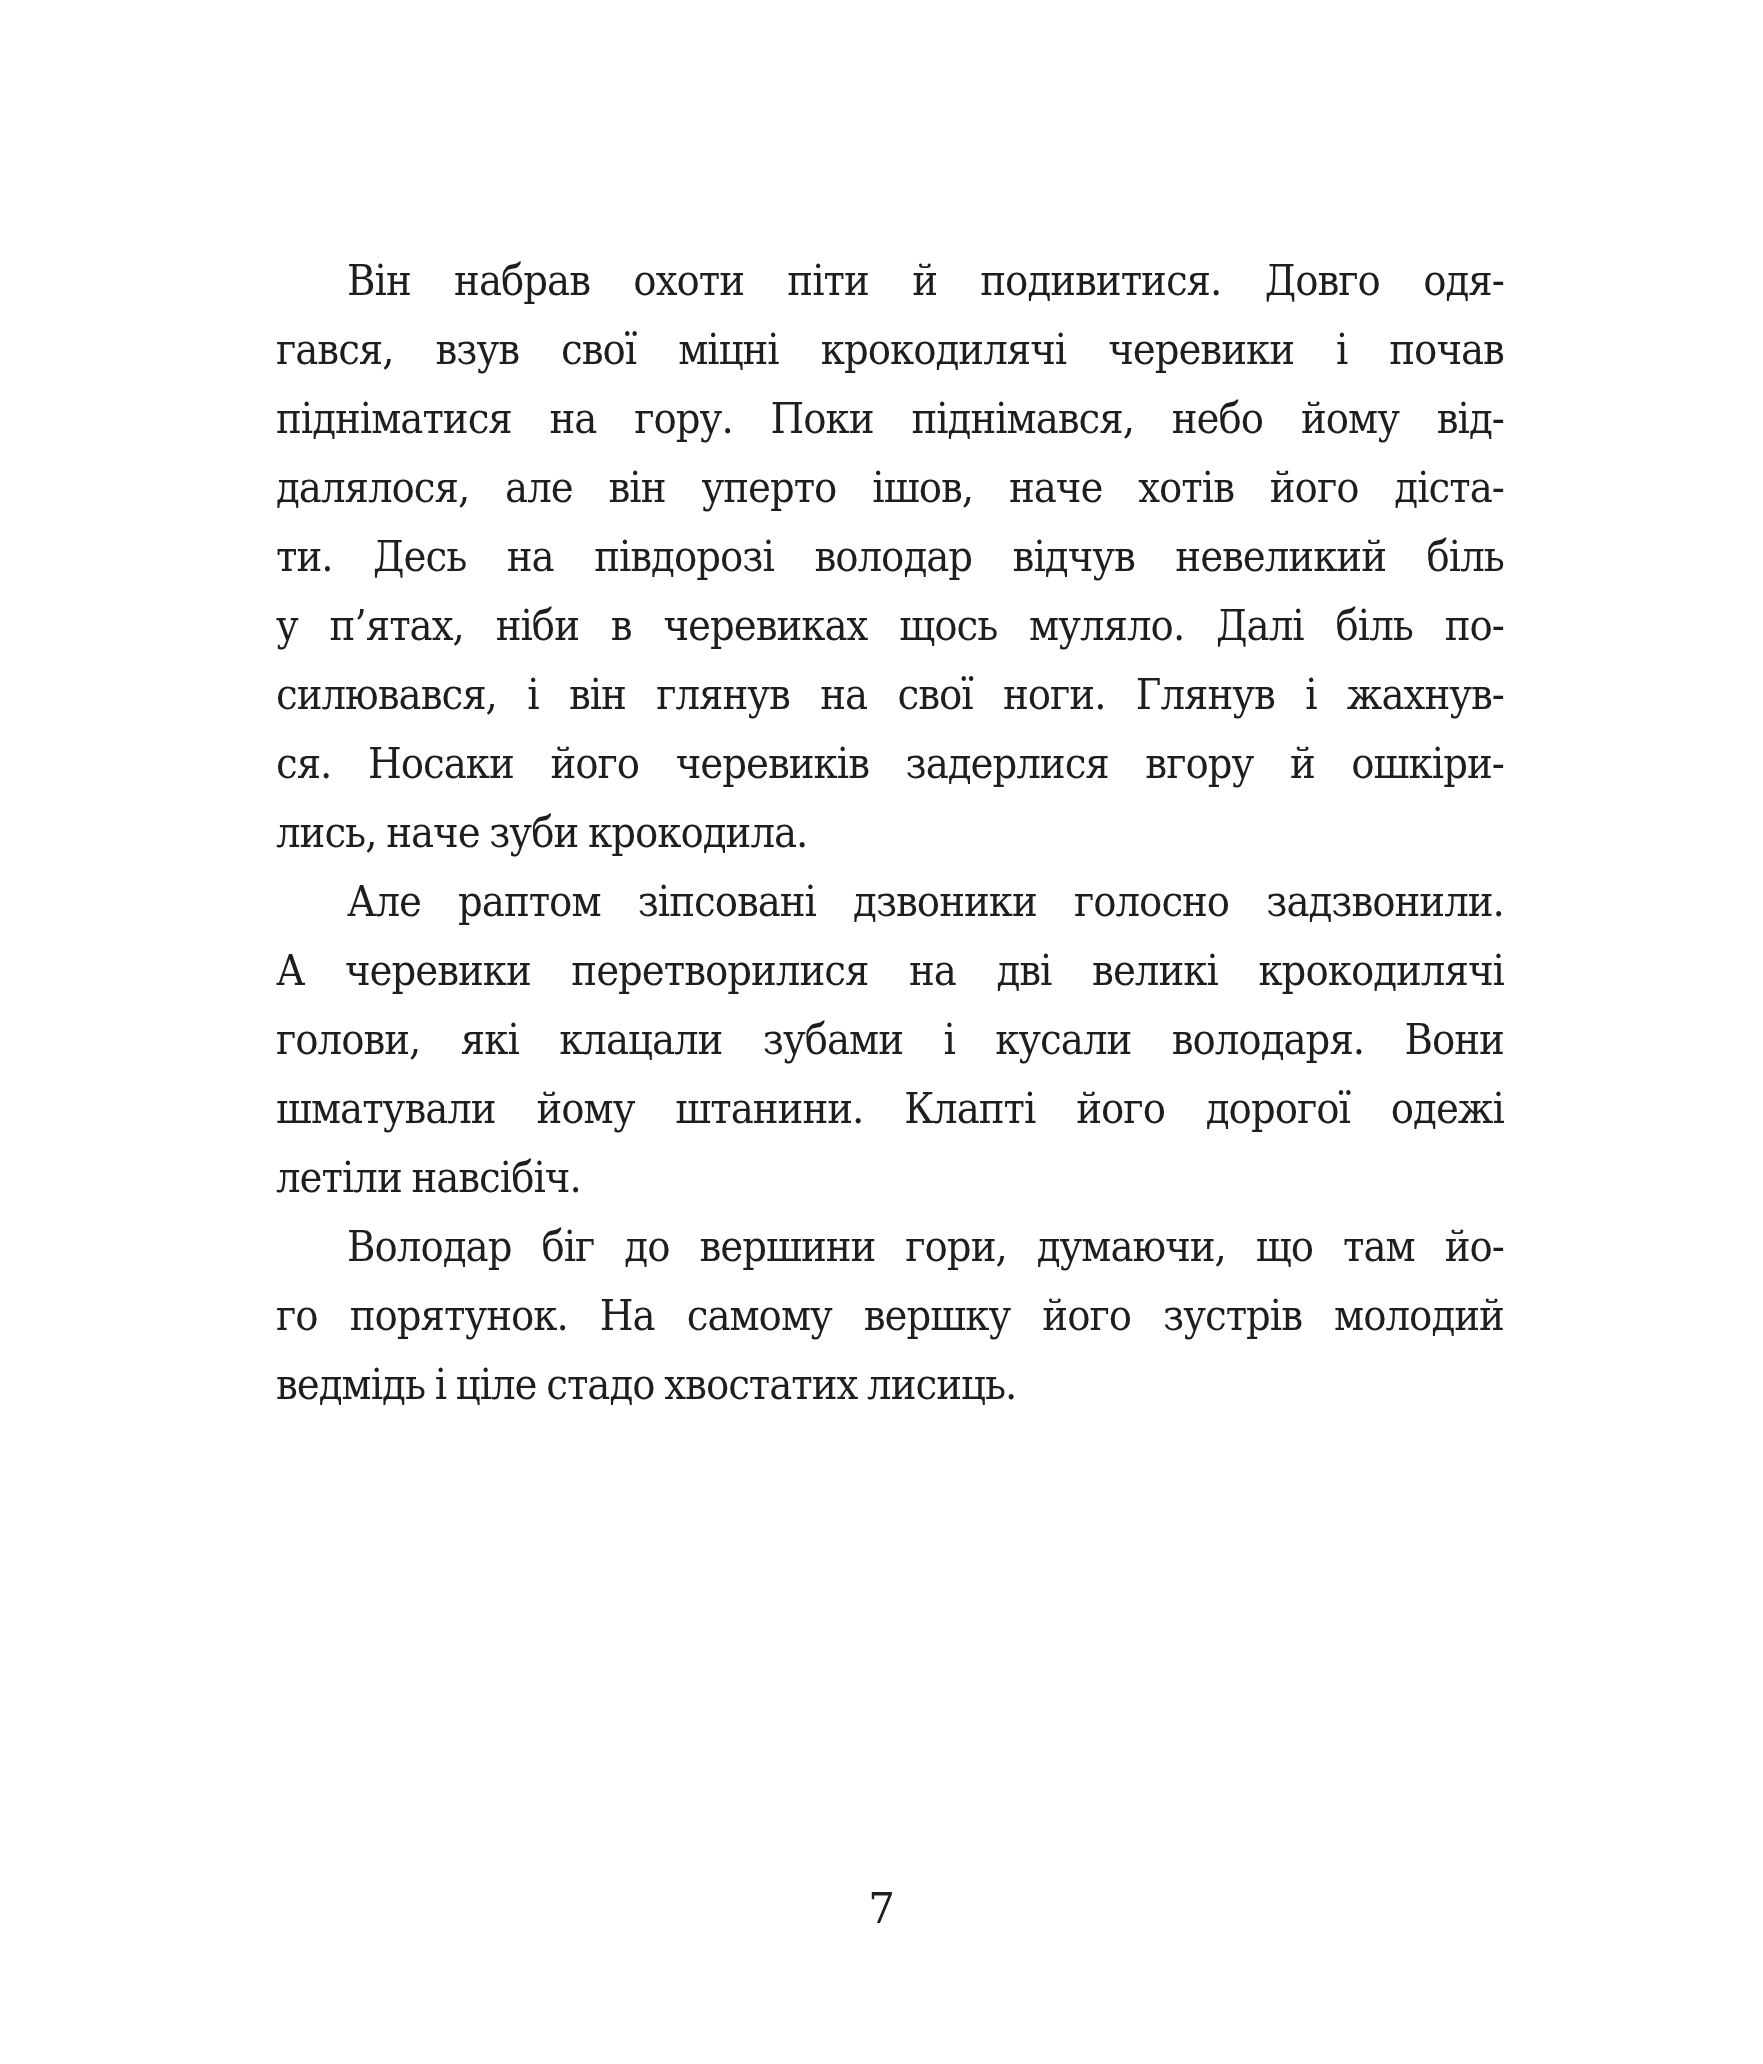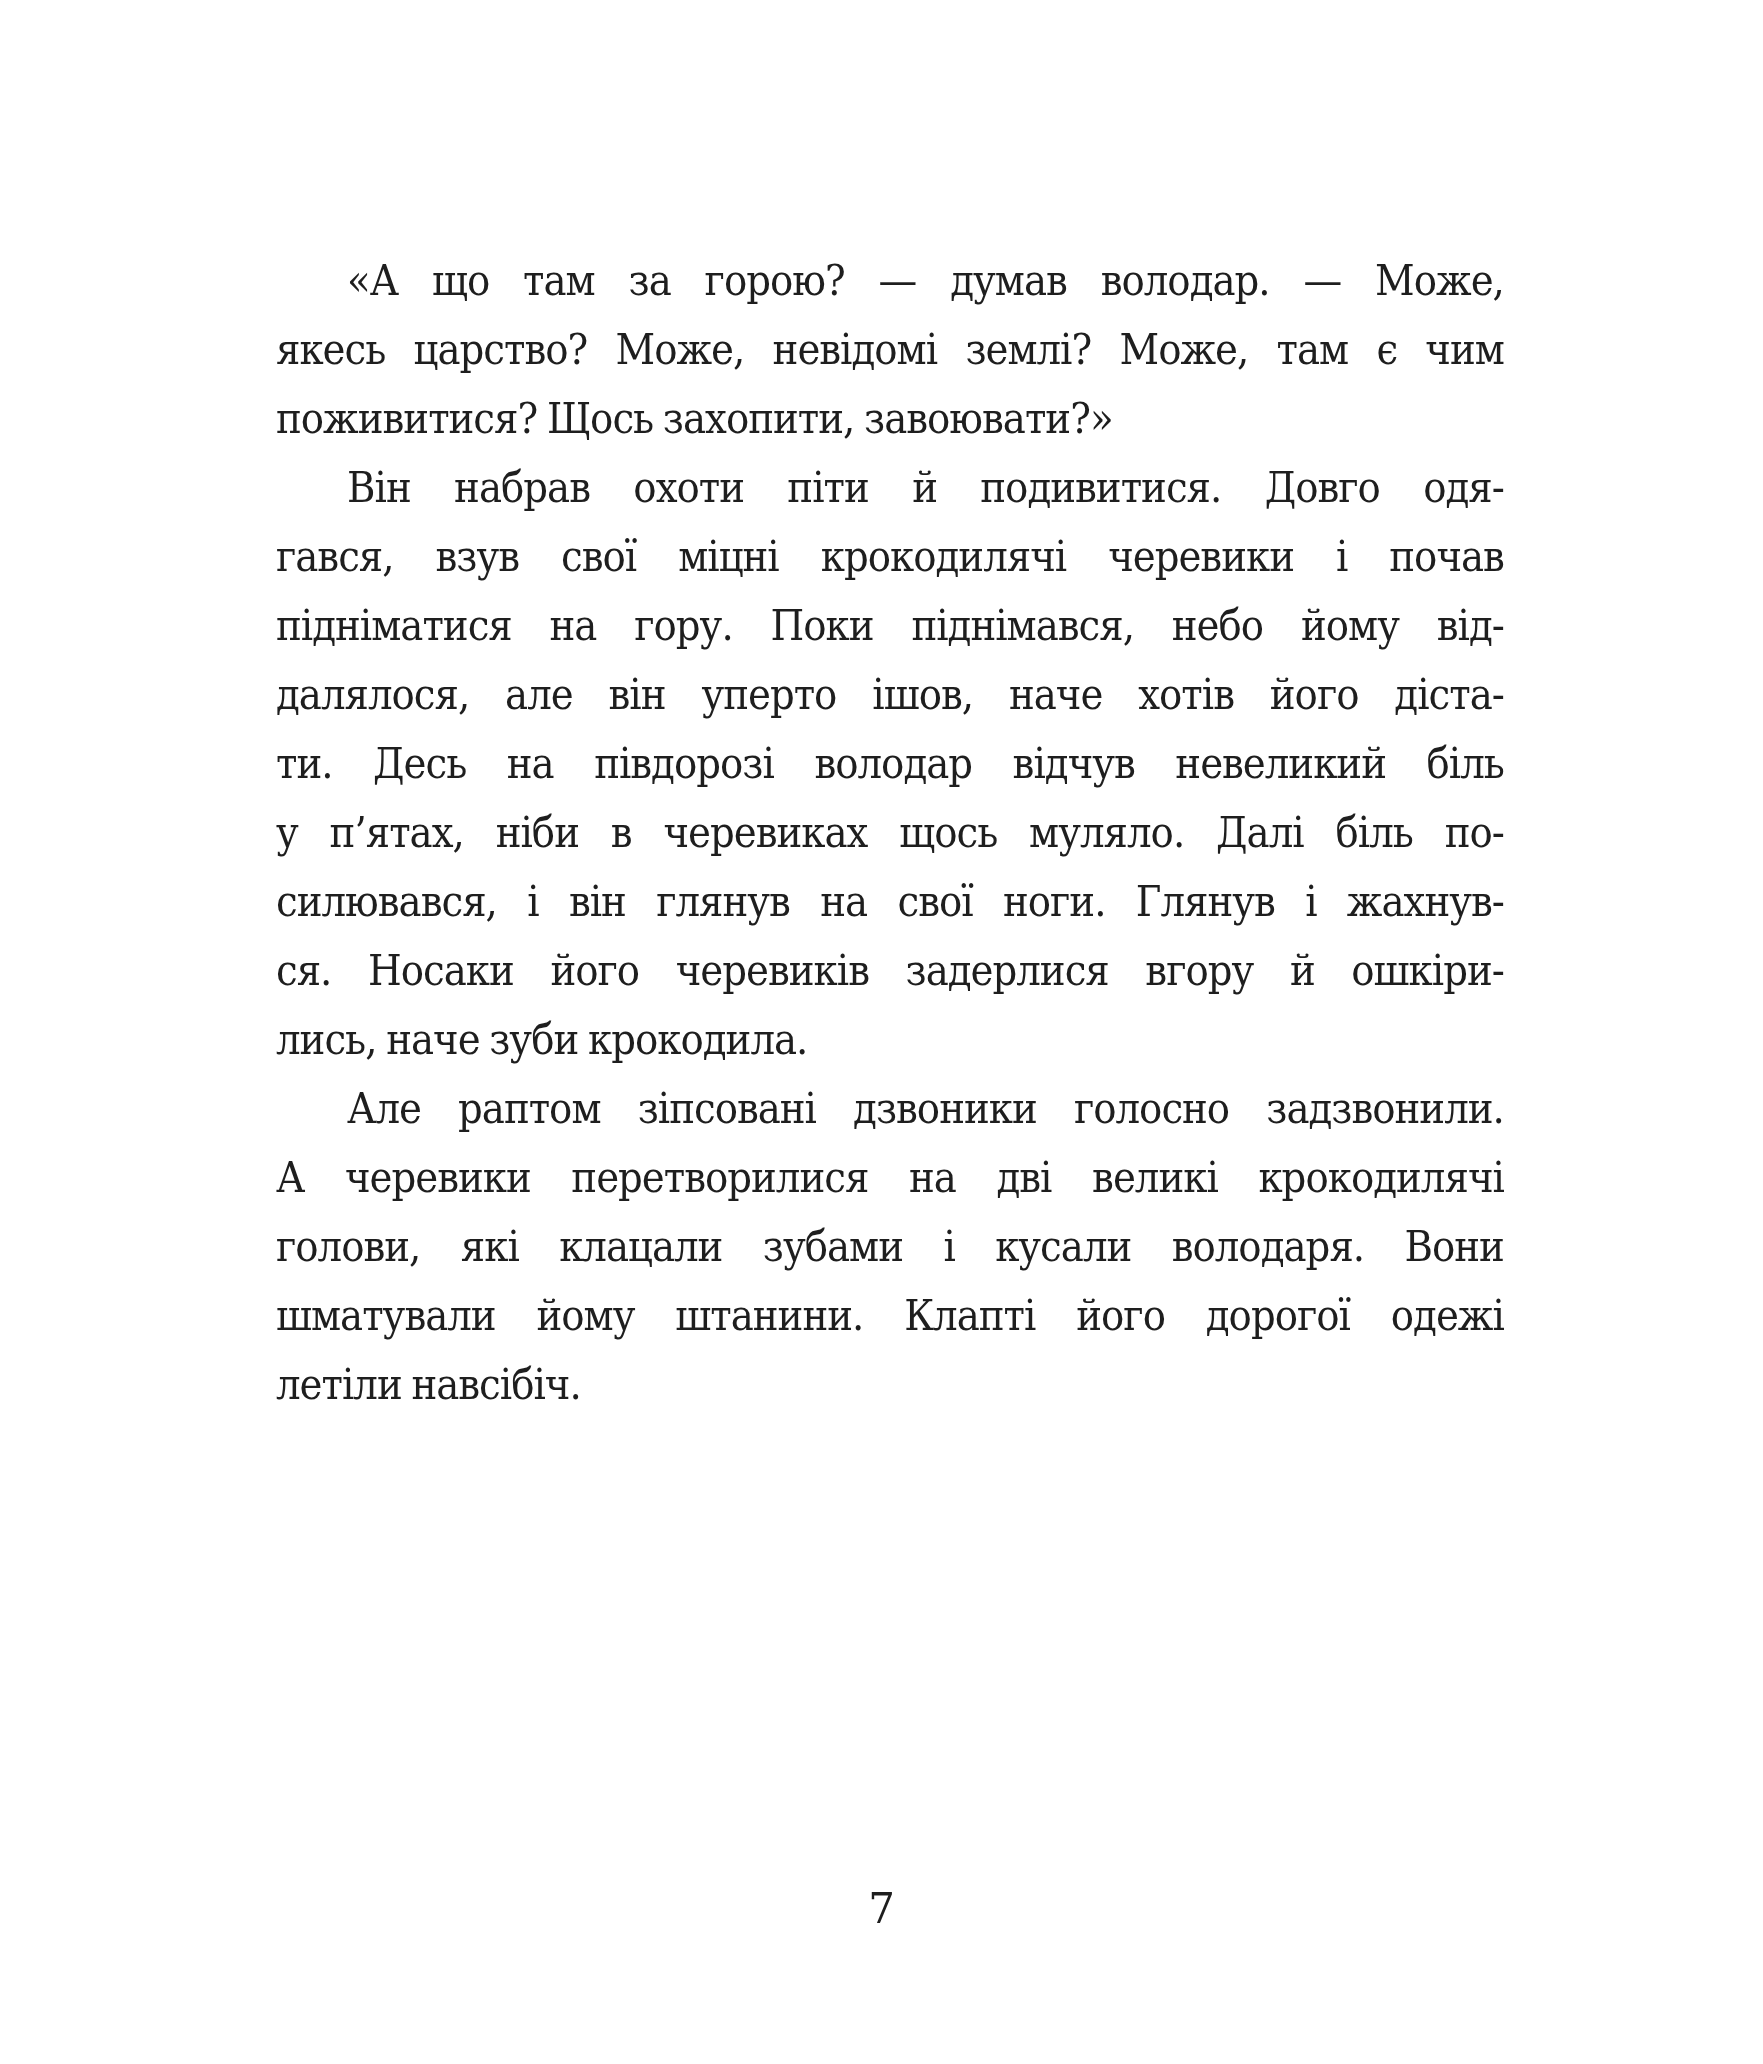--- a/index.html
+++ b/index.html
@@ -51,25 +51,20 @@
       font-size: 42px;
       line-height: 55px;
       color: #1e1e1e;
     }
   </style>
 </head>
 <body>
 
 <div class="page">
 
-  <div>
-    <span class="line indent">«А що там за горою? — думав володар. — Може,</span>
-    <span class="line">якесь царство? Може, невідомі землі? Може, там є чим</span>
-    <span class="line last">поживитися? Щось захопити, завоювати?»</span>
-  </div>
 
   <div>
     <span class="line indent">Він набрав охоти піти й подивитися. Довго одя-</span>
     <span class="line">гався, взув свої міцні крокодилячі черевики і почав</span>
     <span class="line">підніматися на гору. Поки піднімався, небо йому від-</span>
     <span class="line">далялося, але він уперто ішов, наче хотів його діста-</span>
     <span class="line">ти. Десь на півдорозі володар відчув невеликий біль</span>
     <span class="line">у п’ятах, ніби в черевиках щось муляло. Далі біль по-</span>
     <span class="line">силювався, і він глянув на свої ноги. Глянув і жахнув-</span>
     <span class="line">ся. Носаки його черевиків задерлися вгору й ошкіри-</span>
@@ -78,16 +73,21 @@
 
 
   <div>
     <span class="line indent">Але раптом зіпсовані дзвоники голосно задзвонили.</span>
     <span class="line">А черевики перетворилися на дві великі крокодилячі</span>
     <span class="line">голови, які клацали зубами і кусали володаря. Вони</span>
     <span class="line">шматували йому штанини. Клапті його дорогої одежі</span>
     <span class="line last">летіли навсібіч.</span>
   </div>
 
+  <div>
+    <span class="line indent">Володар біг до вершини гори, думаючи, що там йо-</span>
+    <span class="line">го порятунок. На самому вершку його зустрів молодий</span>
+    <span class="line last">ведмідь і ціле стадо хвостатих лисиць.</span>
+  </div>
 </div>
 
 <div class="page-number">7</div>
 
 
 </body></html>

